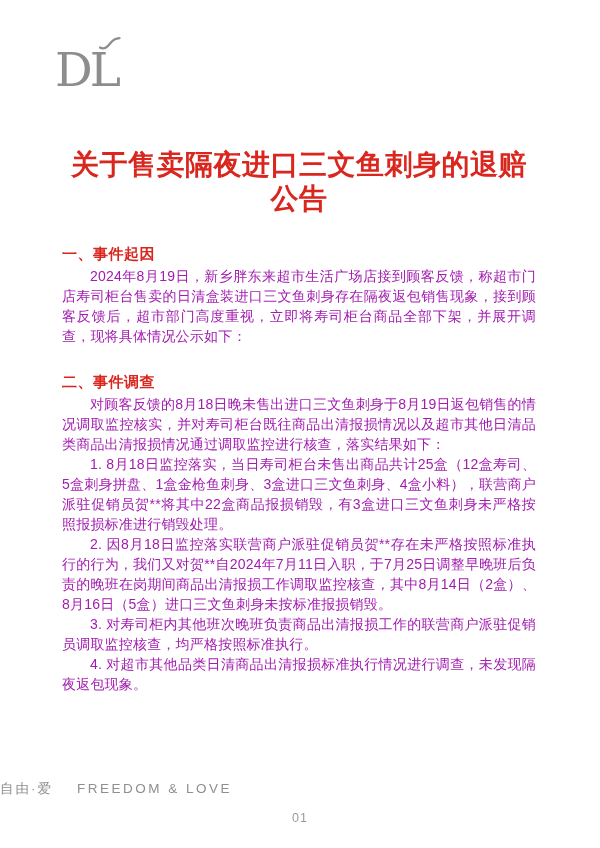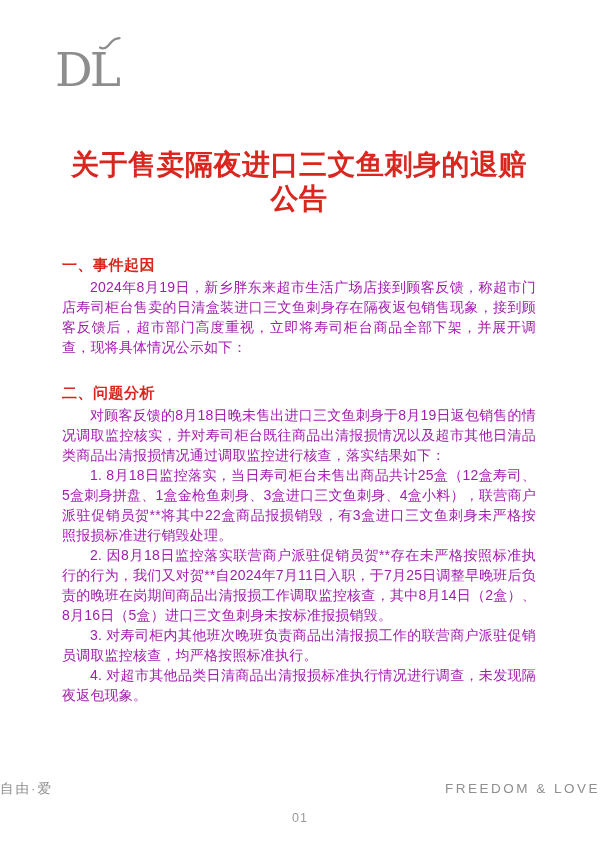--- a/index.html
+++ b/index.html
@@ -45,39 +45,39 @@
     letter-spacing: 0.5px;
   }
   h2.sec-heading {
     margin: 26px 0 2px 0;
     font-size: 15px;
     font-weight: bold;
     color: #d9261f;
     line-height: 20px;
     letter-spacing: 0.5px;
   }
-  h2.first { margin-top: 39px; }
+  h2.first { margin-top: 28px; }
   p.para {
     margin: 0;
     font-size: 14px;
     line-height: 20px;
     color: #a21caf;
     text-align: justify;
     text-indent: 2em;
     letter-spacing: 0.2px;
   }
   
   .footer-slogan {
     position: absolute;
     top: 780px; left: 0;
     width: 600px;
     display: flex;
-    justify-content: space-between;
+    justify-content: flex-start;
     align-items: baseline;
-    gap: 4px;
+    gap: 24px;
     color: #8f8f8f;
     font-size: 13.5px;
   }
   .footer-slogan .cn { letter-spacing: 2px; }
   .footer-slogan .en { letter-spacing: 2.5px; }
   .page-number {
     position: absolute;
     top: 811px; left: 0;
     width: 600px;
     text-align: center;
@@ -101,21 +101,21 @@
   <div class="content">
 
     <h1 class="doc-title">关于售卖隔夜进口三文鱼刺身的退赔公告</h1>
 
     <section>
       <h2 class="sec-heading first">一、事件起因</h2>
       <p class="para">2024年8月19日，新乡胖东来超市生活广场店接到顾客反馈，称超市门店寿司柜台售卖的日清盒装进口三文鱼刺身存在隔夜返包销售现象，接到顾客反馈后，超市部门高度重视，立即将寿司柜台商品全部下架，并展开调查，现将具体情况公示如下：</p>
     </section>
 
     <section>
-      <h2 class="sec-heading">二、问题分析</h2>
+      <h2 class="sec-heading">二、事件调查</h2>
       <p class="para">对顾客反馈的8月18日晚未售出进口三文鱼刺身于8月19日返包销售的情况调取监控核实，并对寿司柜台既往商品出清报损情况以及超市其他日清品类商品出清报损情况通过调取监控进行核查，落实结果如下：</p>
       <p class="para">1. 8月18日监控落实，当日寿司柜台未售出商品共计25盒（12盒寿司、5盒刺身拼盘、1盒金枪鱼刺身、3盒进口三文鱼刺身、4盒小料），联营商户派驻促销员贺**将其中22盒商品报损销毁，有3盒进口三文鱼刺身未严格按照报损标准进行销毁处理。</p>
       <p class="para">2. 因8月18日监控落实联营商户派驻促销员贺**存在未严格按照标准执行的行为，我们又对贺**自2024年7月11日入职，于7月25日调整早晚班后负责的晚班在岗期间商品出清报损工作调取监控核查，其中8月14日（2盒）、8月16日（5盒）进口三文鱼刺身未按标准报损销毁。</p>
       <p class="para">3. 对寿司柜内其他班次晚班负责商品出清报损工作的联营商户派驻促销员调取监控核查，均严格按照标准执行。</p>
       <p class="para">4. 对超市其他品类日清商品出清报损标准执行情况进行调查，未发现隔夜返包现象。</p>
     </section>
 
 
   </div>
 

